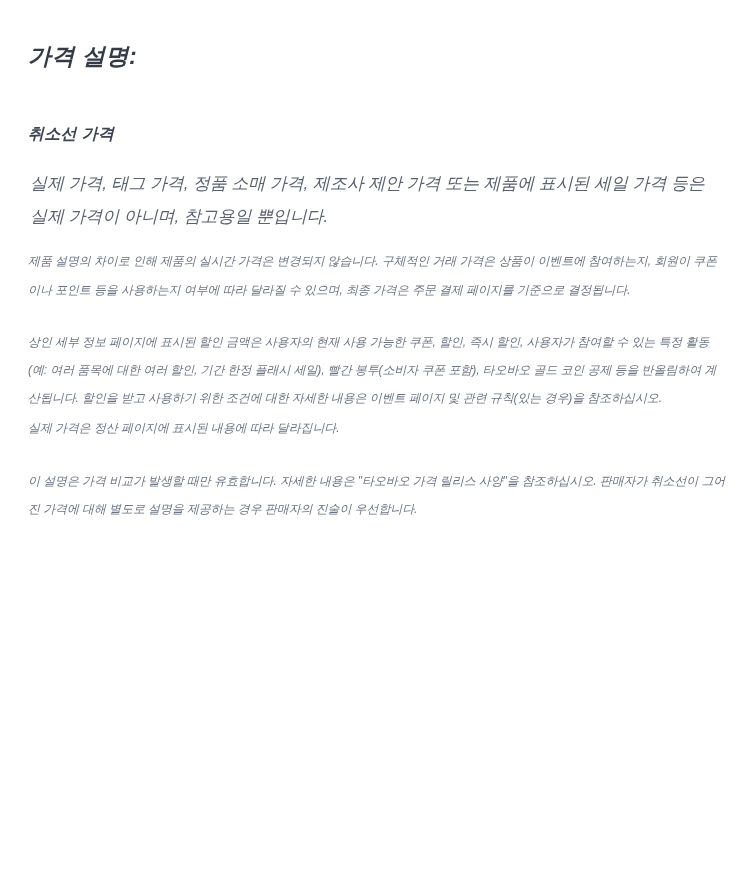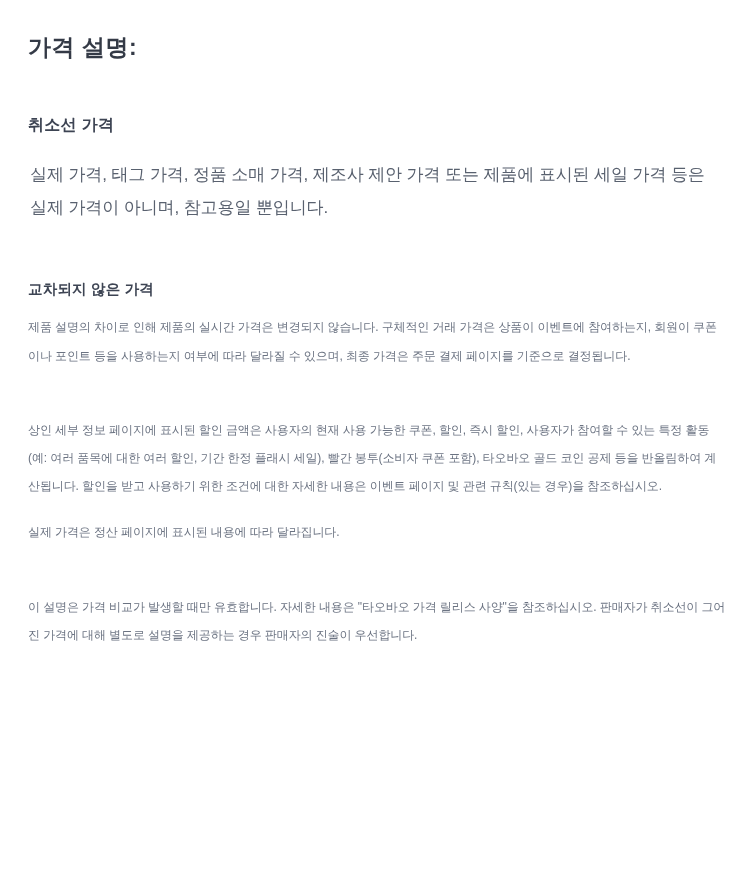--- a/index.html
+++ b/index.html
@@ -11,21 +11,22 @@
   body {
     width: 750px;
     min-height: 880px;
     font-family: "Liberation Sans", "DejaVu Sans", sans-serif;
     color: #5a6375;
     -webkit-font-smoothing: antialiased;
   }
   .page {
     width: 750px;
     box-sizing: border-box;
-    padding: 23px 22px 30px 22px;
+    padding: 32px 22px 30px 22px;
+    font-style: italic;
   }
   .doc-title {
     font-size: 23px;
     font-weight: bold;
     color: #343a46;
     letter-spacing: 0.5px;
     margin: 8px 0 0 6px;
     line-height: 1.4;
   }
   .section {
@@ -54,40 +55,39 @@
   }
   .body-paragraph {
     font-size: 12px;
     line-height: 2.35;
     color: #6b7382;
     margin: 14px 0 0 6px;
     letter-spacing: -0.1px;
     text-align: left;
   }
   .body-paragraph.gap-large {
-    margin-top: 46px;
+    margin-top: 24px;
   }
   .body-paragraph.gap-small {
-    margin-top: 18px;
+    margin-top: 2px;
   }
 </style>
 </head>
 <body>
 
 <div class="page">
 
   <h1 class="doc-title">가격 설명:</h1>
 
   <section class="section">
     <h2 class="heading-primary">취소선 가격</h2>
     <p class="lead-paragraph">실제 가격, 태그 가격, 정품 소매 가격, 제조사 제안 가격 또는 제품에 표시된 세일 가격 등은 실제 가격이 아니며, 참고용일 뿐입니다.</p>
   </section>
 
   <section class="section">
-    <h3 class="heading-secondary">교차되지 않은 가격</h3>
 
     <p class="body-paragraph">제품 설명의 차이로 인해 제품의 실시간 가격은 변경되지 않습니다. 구체적인 거래 가격은 상품이 이벤트에 참여하는지, 회원이 쿠폰이나 포인트 등을 사용하는지 여부에 따라 달라질 수 있으며, 최종 가격은 주문 결제 페이지를 기준으로 결정됩니다.</p>
 
     <p class="body-paragraph gap-large">상인 세부 정보 페이지에 표시된 할인 금액은 사용자의 현재 사용 가능한 쿠폰, 할인, 즉시 할인, 사용자가 참여할 수 있는 특정 활동(예: 여러 품목에 대한 여러 할인, 기간 한정 플래시 세일), 빨간 봉투(소비자 쿠폰 포함), 타오바오 골드 코인 공제 등을 반올림하여 계산됩니다. 할인을 받고 사용하기 위한 조건에 대한 자세한 내용은 이벤트 페이지 및 관련 규칙(있는 경우)을 참조하십시오.</p>
 
     <p class="body-paragraph gap-small">실제 가격은 정산 페이지에 표시된 내용에 따라 달라집니다.</p>
 
     <p class="body-paragraph gap-large">이 설명은 가격 비교가 발생할 때만 유효합니다. 자세한 내용은 "타오바오 가격 릴리스 사양"을 참조하십시오. 판매자가 취소선이 그어진 가격에 대해 별도로 설명을 제공하는 경우 판매자의 진술이 우선합니다.</p>
   </section>
 

